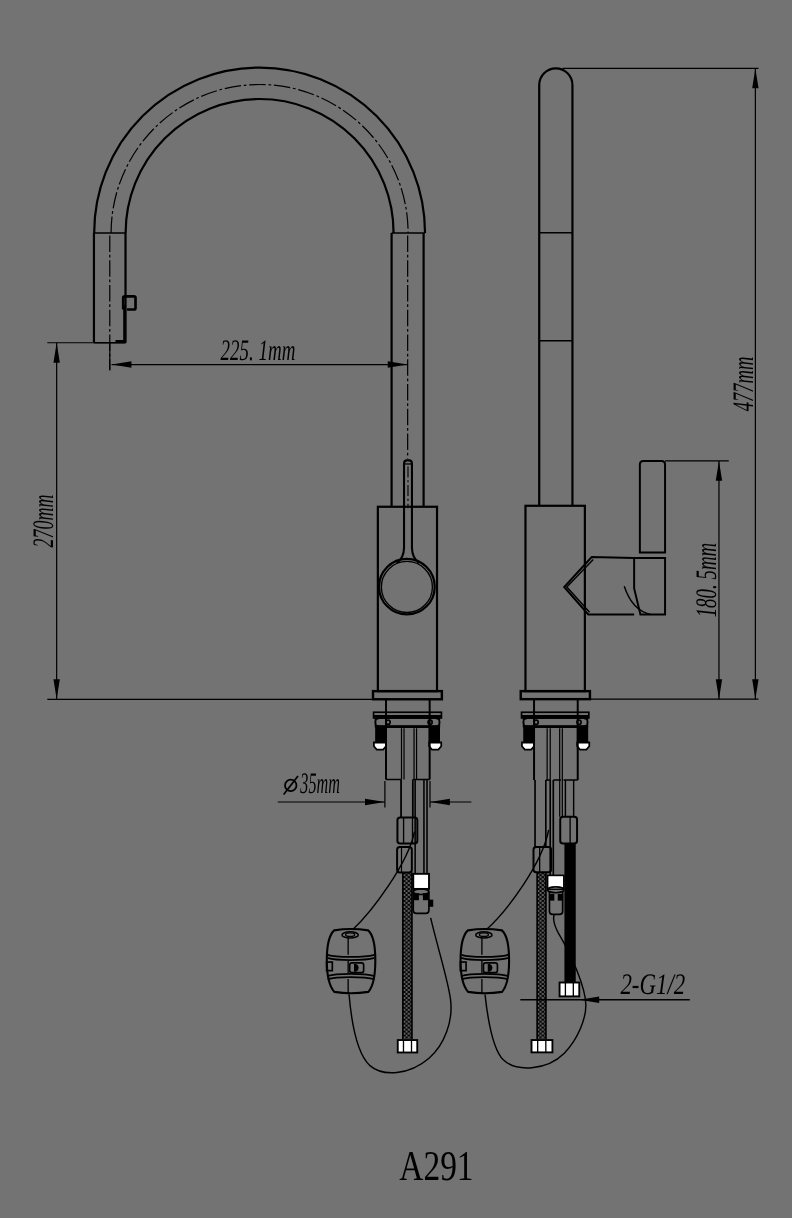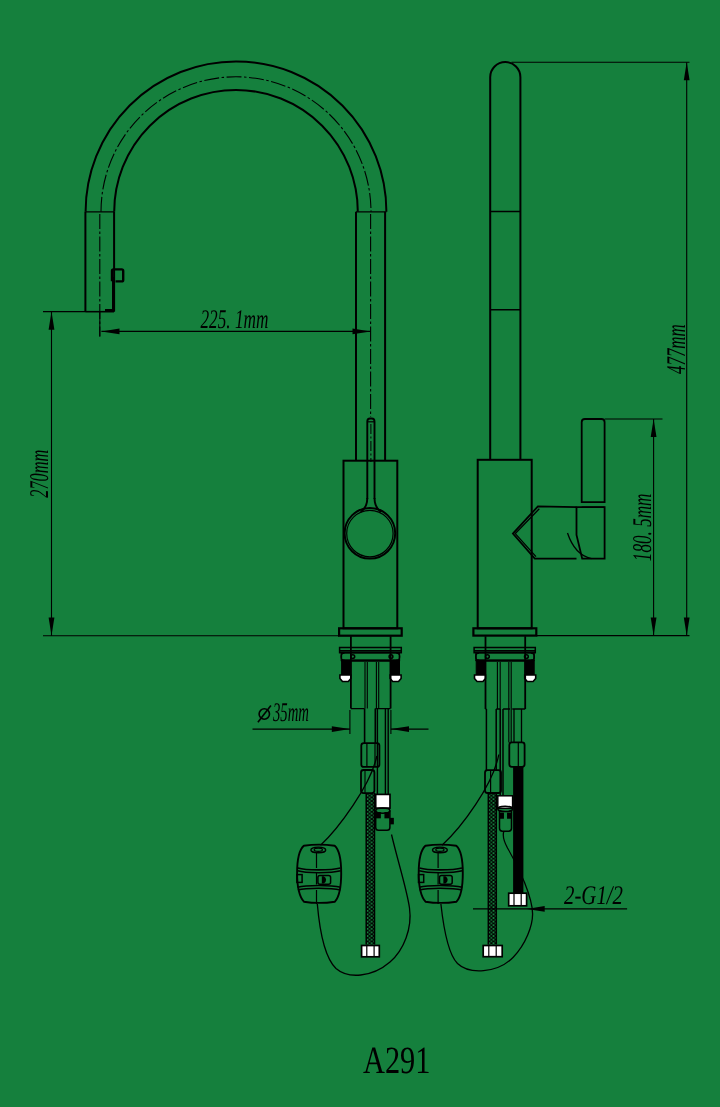--- a/index.html
+++ b/index.html
@@ -1,16 +1,16 @@
 <!DOCTYPE html>
 <html><head>
 <meta charset="utf-8">
 <style>
   html,body{margin:0;padding:0;background:#fff;}
-  .page{width:720px;height:1107px;position:relative;background:#15803d;overflow:hidden;}
+  .page{width:720px;height:1107px;position:relative;background:#737373;overflow:hidden;}
   svg{position:absolute;top:0;left:0;}
   text{font-family:"Liberation Serif", serif;fill:#000;text-rendering:geometricPrecision;}
   svg{transform:translateZ(0);will-change:transform;}
 </style>
 </head>
 <body>
 <div class="page">
 <svg width="720" height="1107" viewBox="0 0 720 1107">
 <defs>
 <pattern id="braid" width="4.2" height="3.6" patternUnits="userSpaceOnUse">

